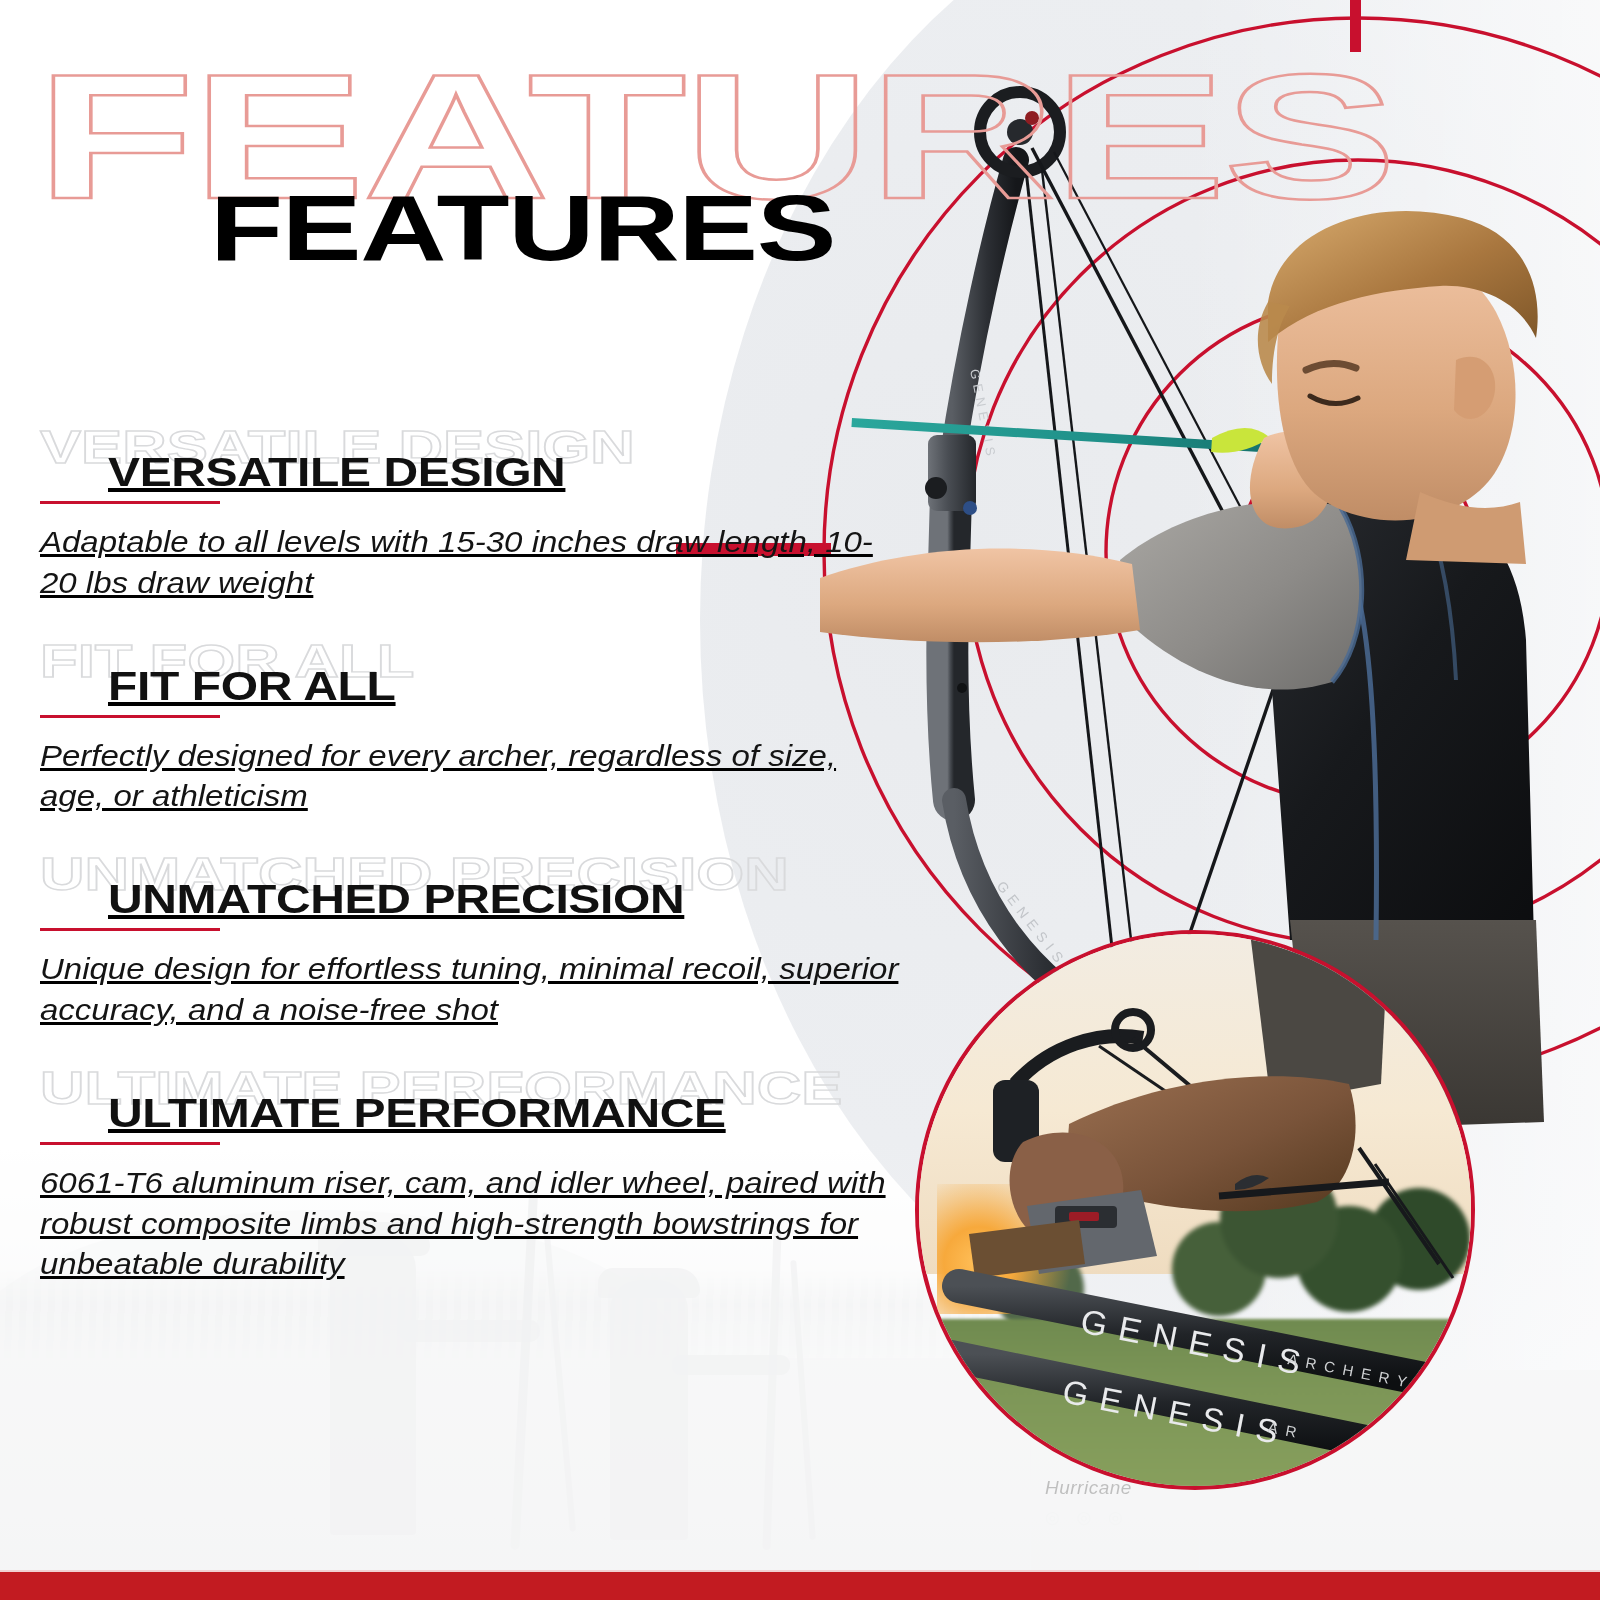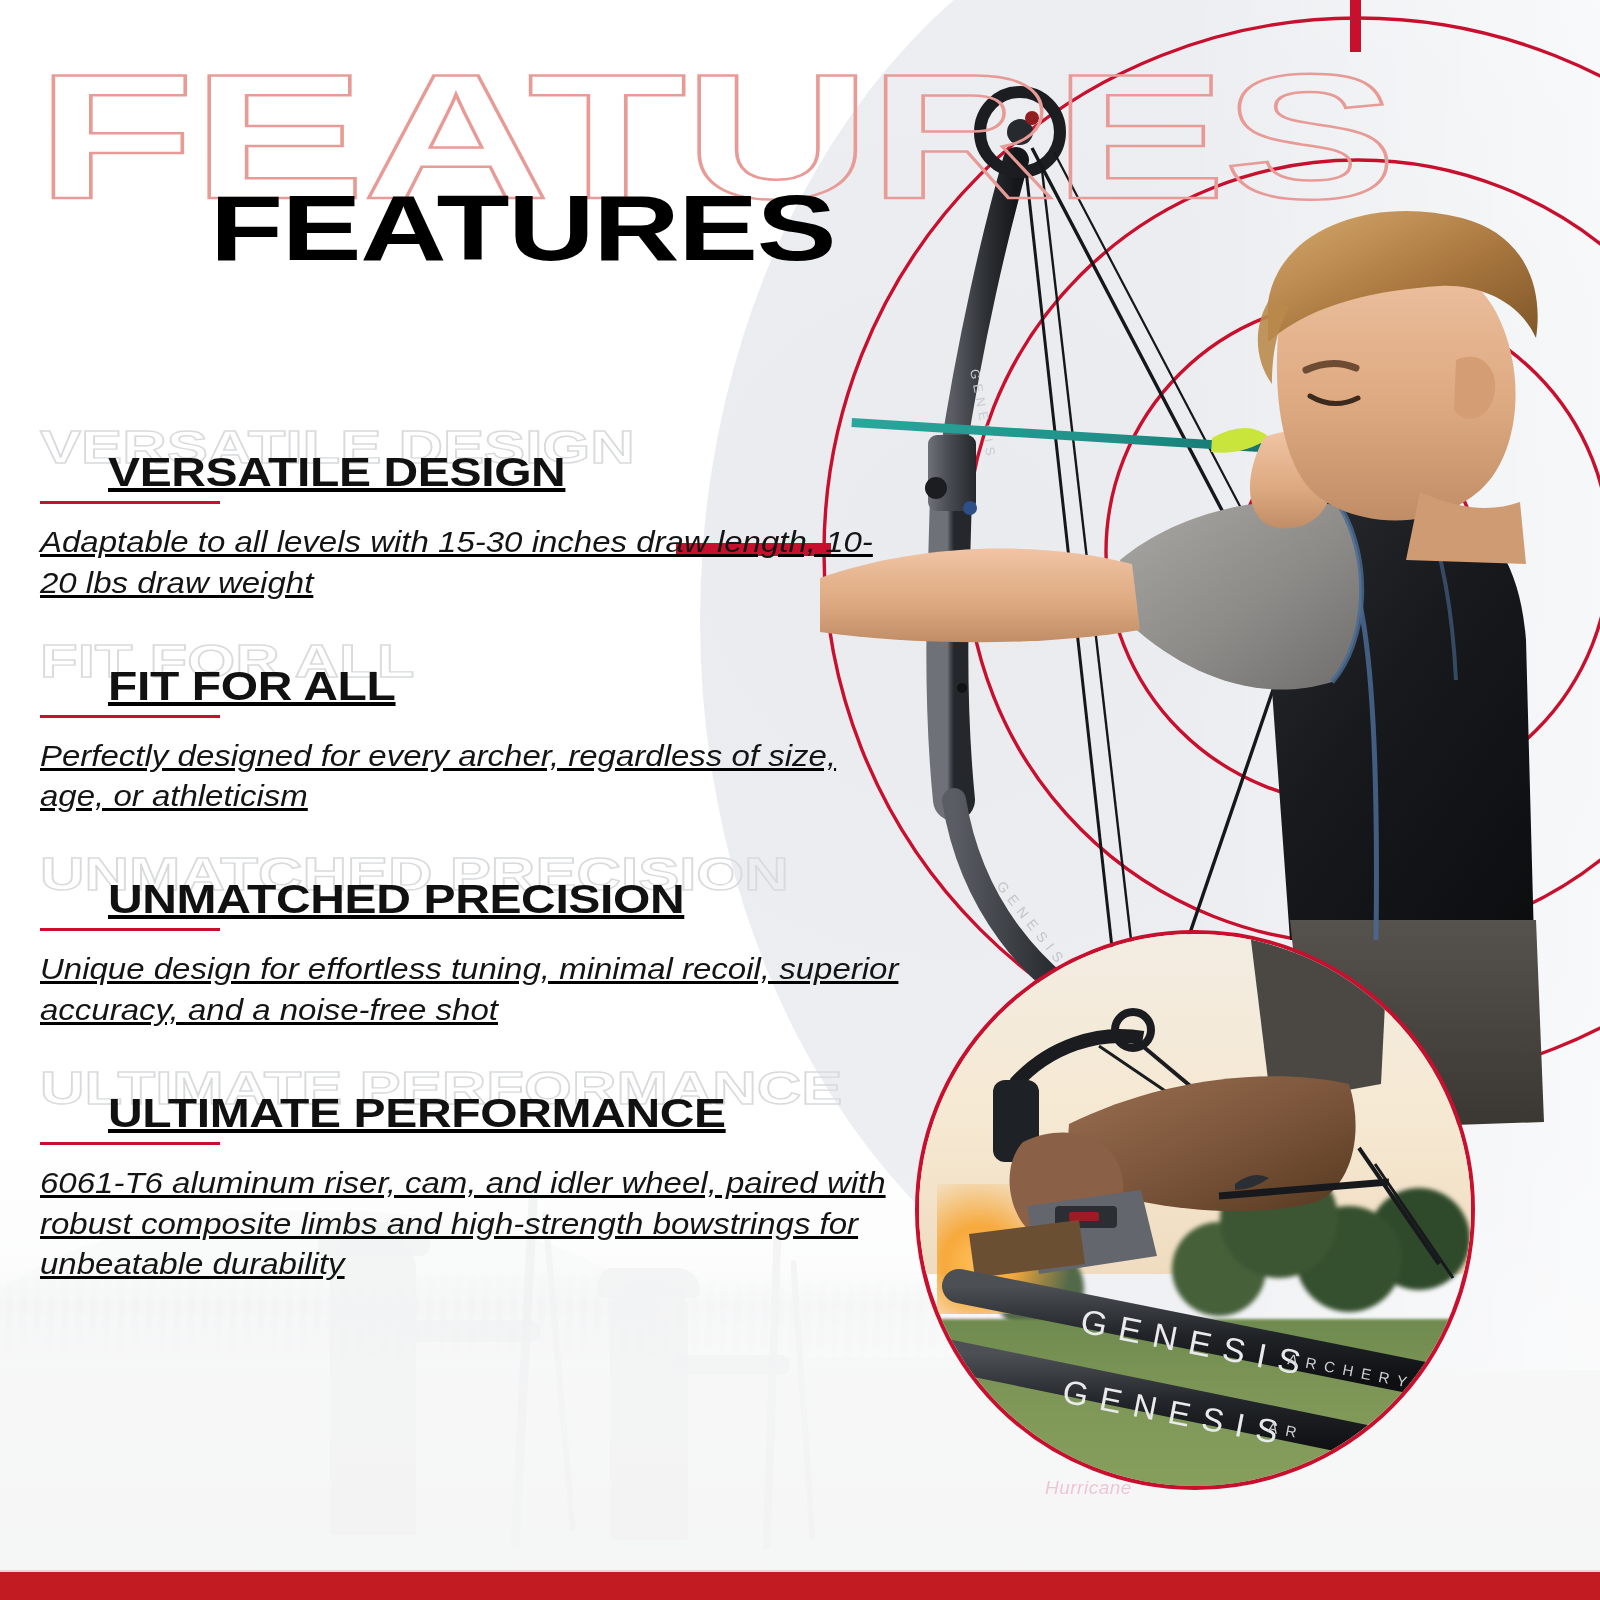--- a/index.html
+++ b/index.html
@@ -28,21 +28,21 @@
   .sil-a-bow{ left:520px; top:30px; width:9px; height:370px; border-radius:6px;
       background:linear-gradient(180deg,#cfd2d4,#d9dbdd); transform:rotate(3deg); }
   .sil-a-bow2{ left:556px; top:62px; width:6px; height:320px; border-radius:6px; transform:rotate(-5deg); }
   .sil-b{ left:610px; top:130px; width:78px; height:260px; border-radius:30px 30px 4px 4px; }
   .sil-b-hat{ left:598px; top:118px; width:102px; height:30px; border-radius:16px 24px 8px 4px; }
   .sil-b-arm{ left:672px; top:205px; width:118px; height:20px; border-radius:9px; }
   .sil-b-bow{ left:768px; top:80px; width:8px; height:320px; border-radius:6px; transform:rotate(2deg); }
   .sil-b-bow2{ left:800px; top:110px; width:6px; height:280px; border-radius:6px; transform:rotate(-4deg); }
   .bag-watermark{ position:absolute; left:1030px; top:230px; width:170px; height:200px;
       border:1px solid #e2e4e6; opacity:.8; }
-  .bag-watermark .bw-label{ position:absolute; left:14px; top:96px; font-size:19px; font-style:italic; color:#be185d; letter-spacing:.5px;}
+  .bag-watermark .bw-label{ position:absolute; left:14px; top:96px; font-size:19px; font-style:italic; color:#000000; letter-spacing:.5px;}
   .bag-watermark .bw-dots{ position:absolute; left:14px; top:126px; font-size:17px; color:#dcdee0; letter-spacing:6px;}
 
   
   .photo-panel{
     position:absolute; left:700px; top:-130px; width:1160px; height:1500px;
     background:radial-gradient(120% 95% at 22% 45%, #e9ebee 0%, #eceef1 42%, #f4f5f7 72%, #fbfbfc 100%);
     border-radius:50% 0 0 50% / 50% 0 0 50%;
   }
   .photo-panel-fade{
     position:absolute; left:1180px; top:-130px; width:700px; height:1500px;

